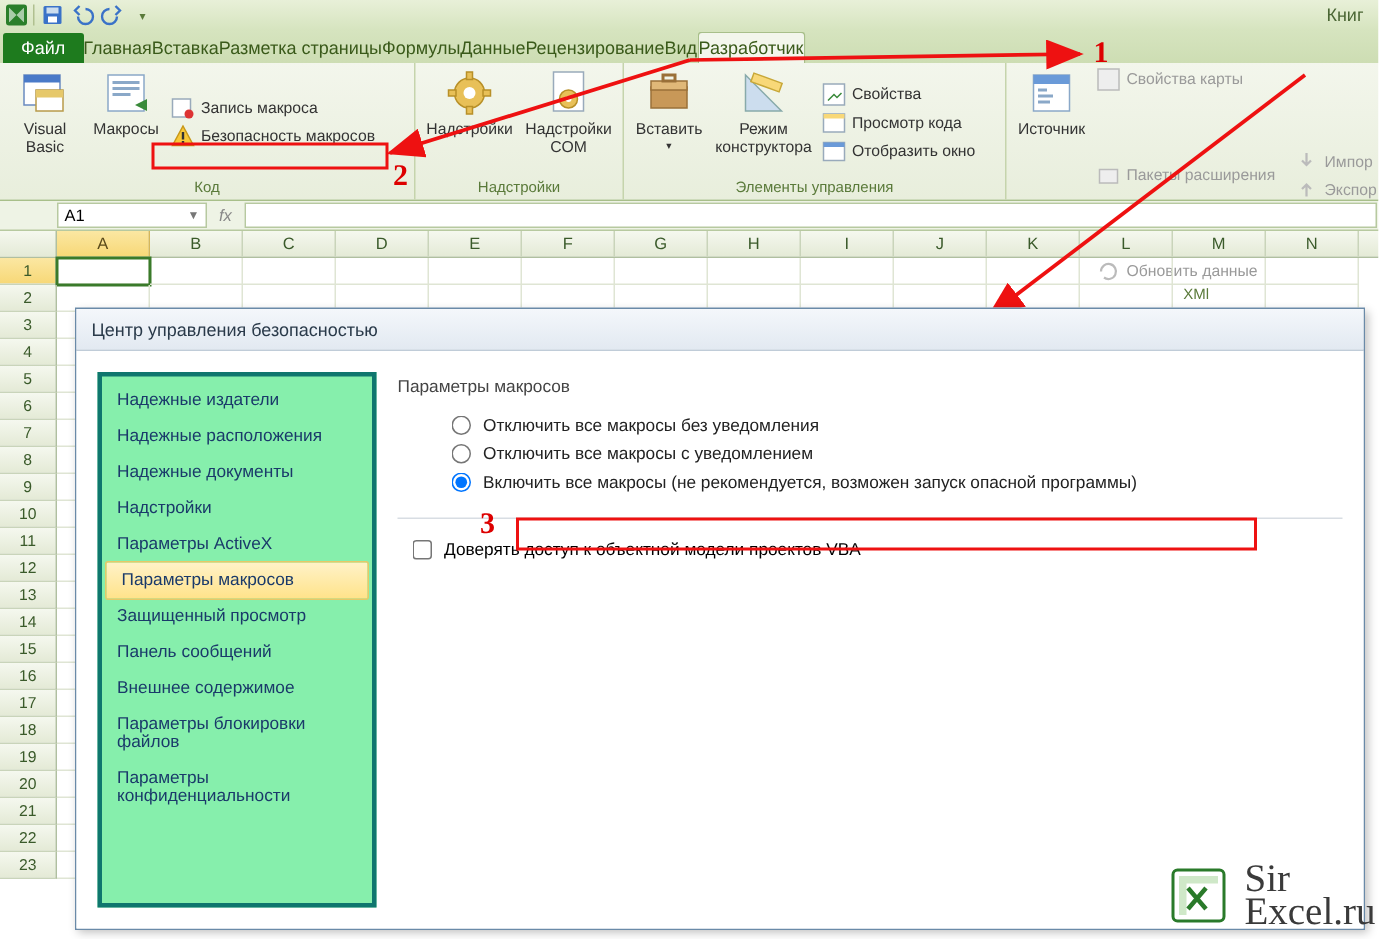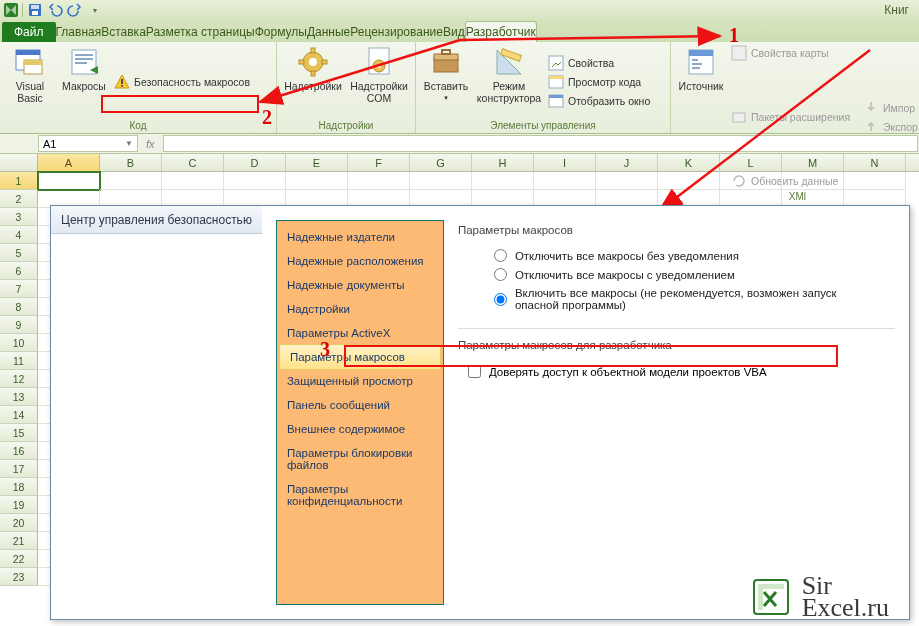--- a/index.html
+++ b/index.html
@@ -59,35 +59,35 @@
 
 
 .grid { position: relative; }
 .row { display: flex; height: 18px; }
 .rowhdr { width: 38px; border-right: 1px solid #b0bfa0; border-bottom: 1px solid #c9d4ba; background: linear-gradient(#f5f8ef,#e4ead6); text-align: center; font-size: 10.5px; color: #3a5a2a; line-height: 18px; cursor: pointer; }
 .rowhdr.sel { background: linear-gradient(#fbe7a2,#f7d877); }
 .cell { width: 62px; border-right: 1px solid #dfe5d4; border-bottom: 1px solid #dfe5d4; }
 .cell.sel { outline: 2px solid #3a7a2a; outline-offset: -1px; }
 
 
-.dialog { position: absolute; left: 50px; top: 205px; width: 860px; height: 415px; background: #fff; border: 1px solid #6a8aa8; box-shadow: 2px 2px 6px rgba(0,0,0,.25); display: flex; }
+.dialog { position: absolute; left: 50px; top: 205px; width: 860px; height: 415px; background: #fff; border: 1px solid #6a8aa8; box-shadow: 2px 2px 6px rgba(0,0,0,.25); display: flex; flex-direction: column; }
 .dlg-title { height: 28px; background: linear-gradient(#f4f7fb,#e2e9f1); border-bottom: 1px solid #c0ccd8; display: flex; align-items: center; padding: 0 10px; font-size: 12px; color: #2a3a4a; }
 .dlg-body { flex: 1; display: flex; padding: 14px; gap: 14px; background: #fff; }
-.dlg-side { width: 168px; border: 1px solid #0f766e; background: #fdba74; padding: 4px 0; }
+.dlg-side { width: 186px; border: 3px solid #0f766e; background: #86efac; padding: 4px 0; }
 .side-item { padding: 6px 10px; font-size: 11.5px; color: #1a3a6a; cursor: pointer; }
 .side-item.sel { background: linear-gradient(#fff2c8,#ffe38a); border: 1px solid #e6c967; margin: -1px 2px; border-radius: 2px; }
 .dlg-main { flex: 1; }
 .section-title { font-size: 11.5px; color: #444; margin: 4px 0 10px; }
 .opts { border-bottom: 1px solid #d8dde3; padding-bottom: 14px; margin-bottom: 10px; }
 .opt { display: flex; align-items: center; gap: 8px; padding: 3px 36px; font-size: 11.5px; color: #222; cursor: pointer; }
 .opt input { margin: 0; }
 .chk { display: flex; align-items: center; gap: 8px; padding: 4px 10px; font-size: 11.5px; }
 
 
-.watermark { position: absolute; right: 30px; bottom: 6px; display: flex; align-items: center; gap: 8px; color: #444; }
+.watermark { position: absolute; right: 2px; bottom: 6px; display: flex; align-items: center; gap: 8px; color: #444; }
 .watermark .wm-icon { width: 46px; height: 46px; }
 .watermark .wm-text { font-family: "Brush Script MT", cursive; font-size: 26px; line-height: 22px; color: #3a3a3a; }
 </style>
 </head>
 <body>
 
 <div class="qat">
   <div class="app-icon"></div>
   <div class="sep"></div>
   <div class="q-btn">
@@ -143,20 +143,27 @@
         <div class="ic"><svg viewBox="0 0 32 32">
               <rect x="4" y="4" width="24" height="24" fill="#fff" stroke="#8aa8c8"></rect>
               <rect x="7" y="8" width="18" height="2" fill="#8aa8c8"></rect>
               <rect x="7" y="12" width="18" height="2" fill="#8aa8c8"></rect>
               <rect x="7" y="16" width="12" height="2" fill="#8aa8c8"></rect>
               <polygon points="22,24 30,20 30,28" fill="#3a8a3a"></polygon>
             </svg></div>
         <span>Макросы</span>
       </div>
       <div class="stack" style="min-width:160px;">
+        <div class="small-row">
+            <div class="ic"><svg viewBox="0 0 16 16">
+                <rect x="1" y="2" width="12" height="12" fill="#fff" stroke="#9ab"></rect>
+                <circle cx="12" cy="12" r="3" fill="#d33"></circle>
+              </svg></div>
+            <span>Запись макроса</span>
+          </div>
         <div class="small-row">
             <div class="ic"><svg viewBox="0 0 16 16">
                 <polygon points="8,1 15,14 1,14" fill="#f8c838" stroke="#c89818"></polygon>
                 <rect x="7.2" y="5" width="1.6" height="5" fill="#333"></rect>
                 <rect x="7.2" y="11" width="1.6" height="1.6" fill="#333"></rect>
               </svg></div>
             <span>Безопасность макросов</span>
           </div>
       </div>
     </div>
@@ -752,21 +759,20 @@
           </label>
           <label class="opt">
             <input type="radio" name="mo" style="">
             <span>Отключить все макросы с уведомлением</span>
           </label>
           <label class="opt">
             <input type="radio" name="mo" checked="" style="">
             <span>Включить все макросы (не рекомендуется, возможен запуск опасной программы)</span>
           </label>
         </div>
-      <div class="section-title">Параметры макросов для разработчика</div>
       <div class="chk">
         <input type="checkbox" style="">
         <span>Доверять доступ к объектной модели проектов VBA</span>
       </div>
     </div>
   </div>
 </div>
 
 <div class="hl" style="left:344px; top:345px; width:494px; height:22px;"></div>
 <div class="callout" style="left:320px; top:338px;">3</div>

